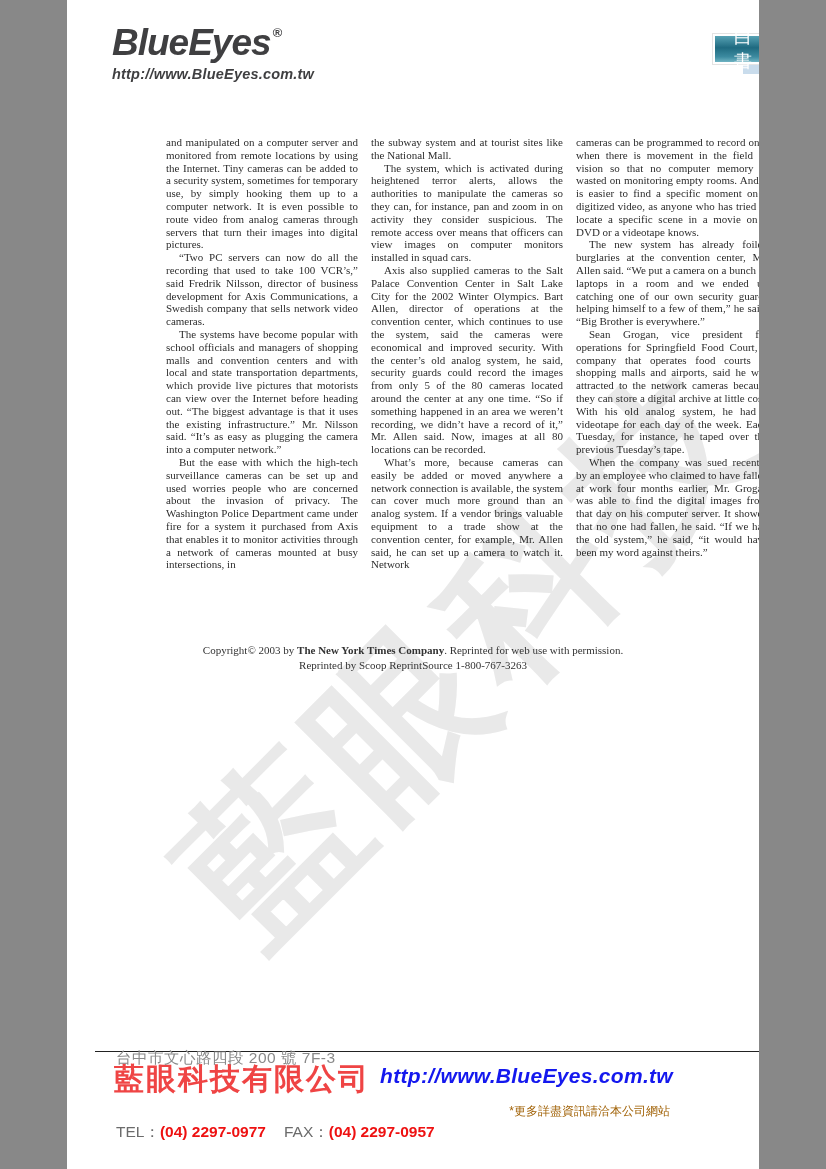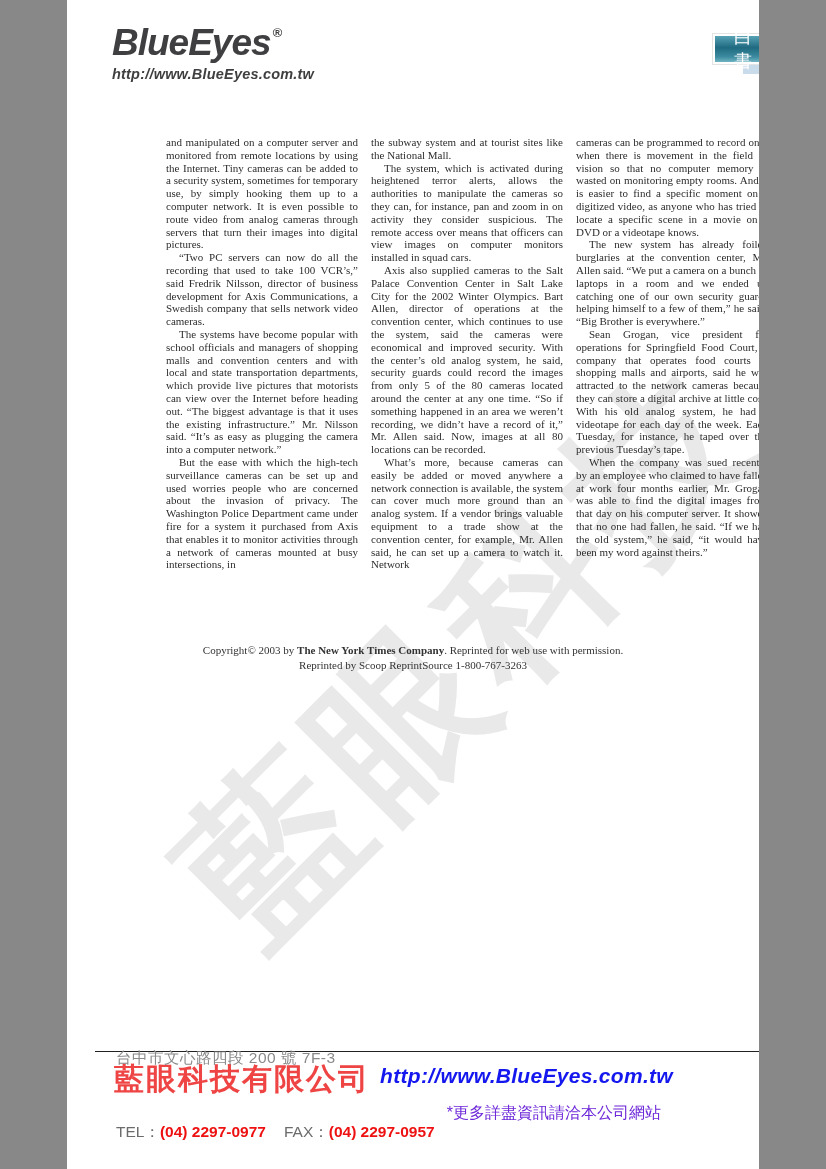--- a/index.html
+++ b/index.html
@@ -76,21 +76,21 @@
     font-size:30px; font-weight:600; color:#ef4444; letter-spacing:2px;
   }
   .address { position:absolute; left:49px; top:1048px; z-index:1; font-size:15.5px; color:#8a8a8a; letter-spacing:0.5px; }
   .telfax  { position:absolute; left:49px; top:1122px; z-index:1; font-size:15.5px; color:#6b6b6b; }
   .telfax .red { color:#ee1111; font-weight:bold; }
   .telfax .fax-label { margin-left:18px; }
   .site {
     position:absolute; right:86px; top:1064px; z-index:1;
     font-weight:bold; font-style:italic; font-size:21px; color:#1418ee; letter-spacing:0.3px;
   }
-  .note { position:absolute; right:98px; top:1103px; z-index:1; font-size:16px; color:#6d28d9; }
+  .note { position:absolute; right:89px; top:1103px; z-index:1; font-size:12px; color:#a16207; }
   .dots { position:absolute; left:754px; top:1105px; z-index:1; display:flex; gap:5px; }
   .dots span { width:5px; height:5px; border-radius:50%; background:#7fa1d0; display:block; }
   .pageno {
     position:absolute; left:765px; top:1110px; z-index:1;
     font-family:"Liberation Serif", serif; font-style:italic; font-size:14px; color:#222;
   }
 </style>
 </head>
 <body>
 

